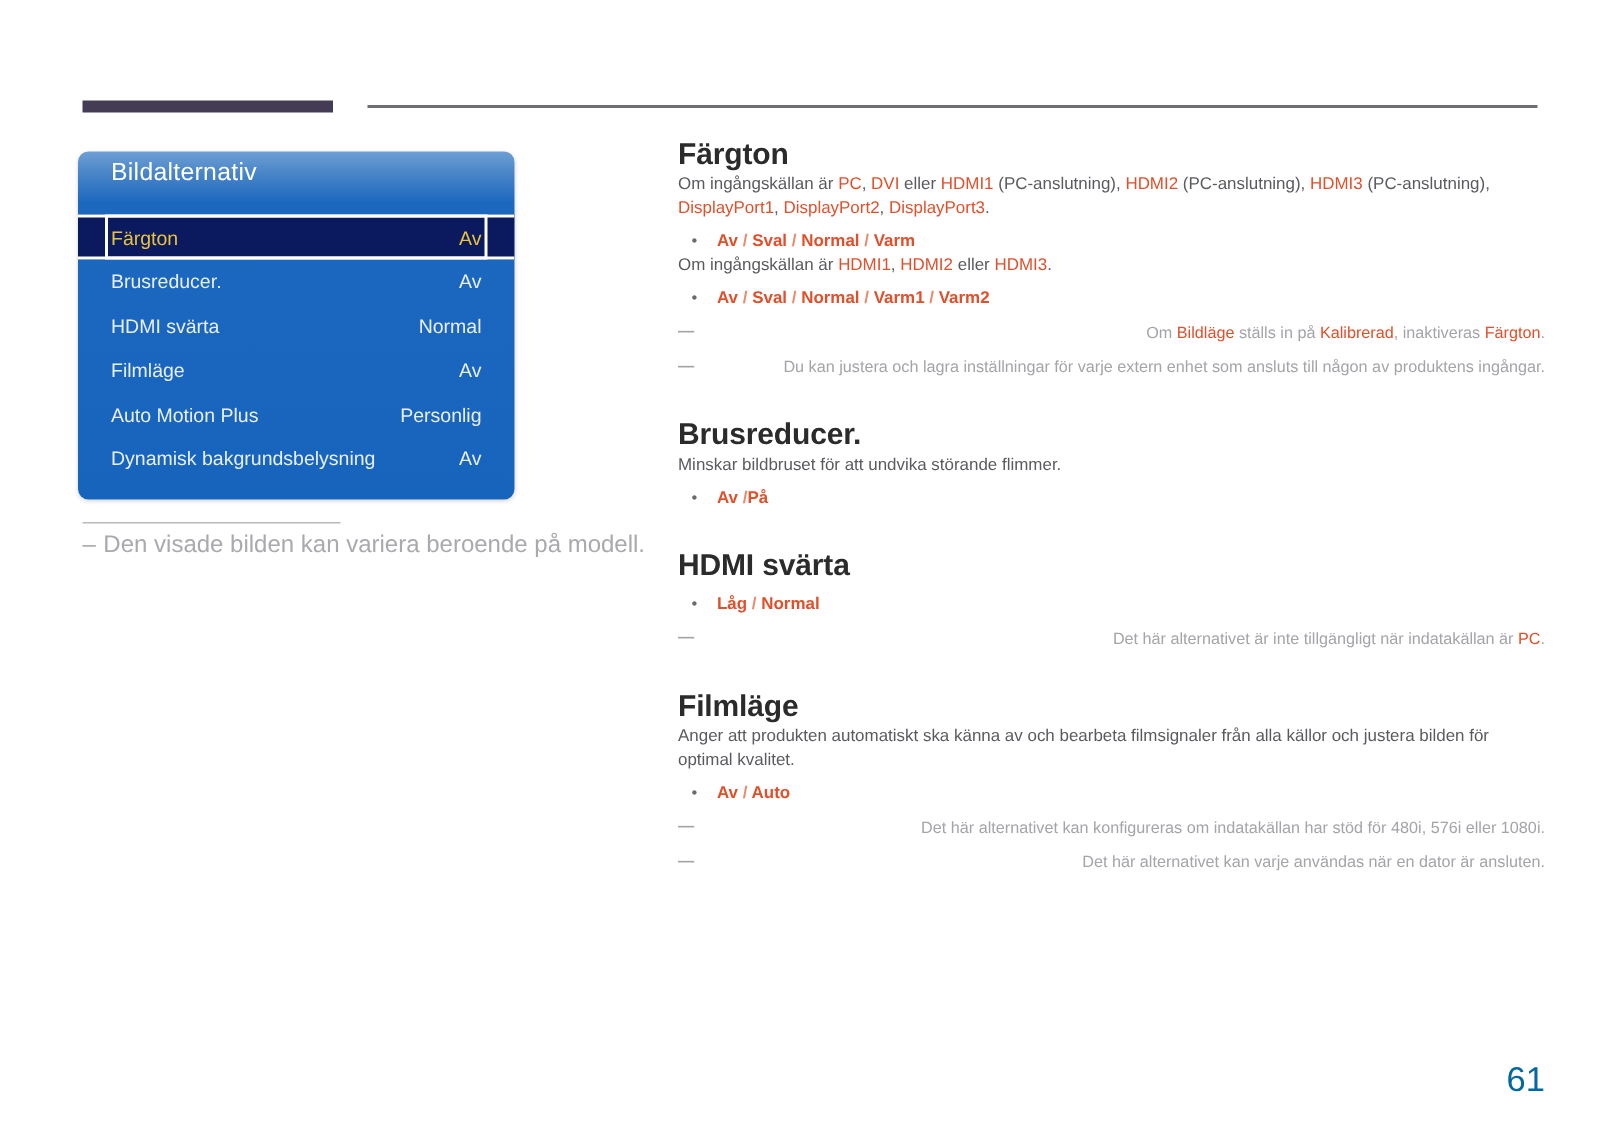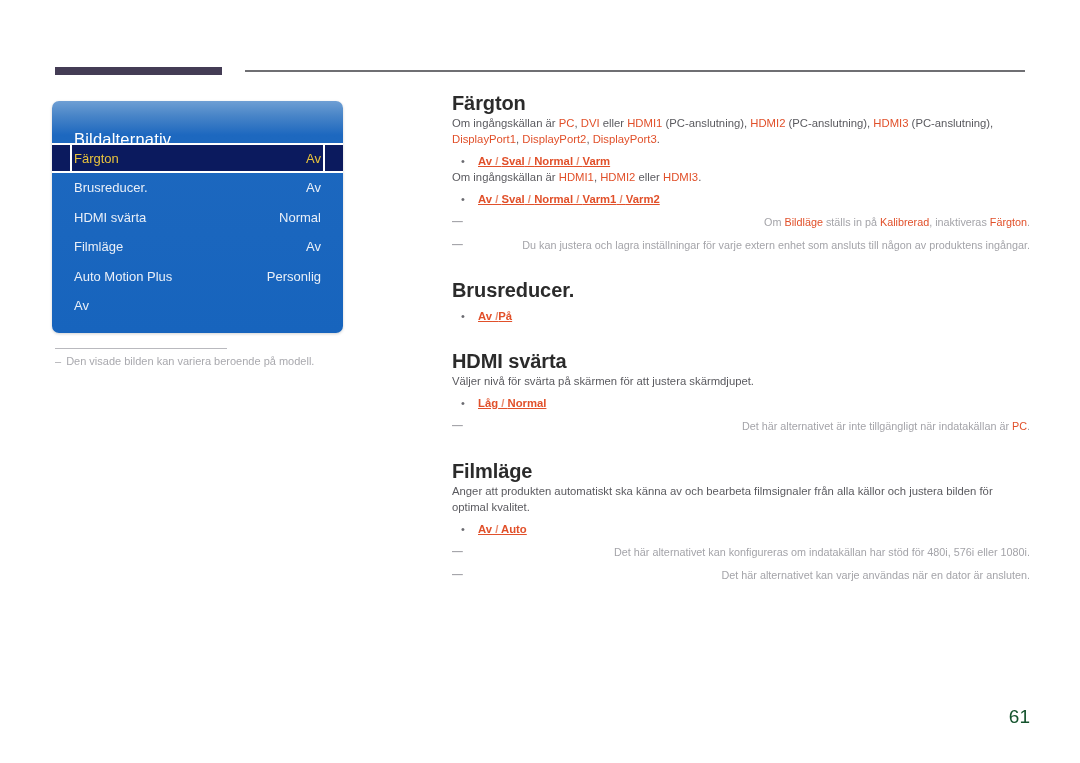--- a/index.html
+++ b/index.html
@@ -46,21 +46,21 @@
                 #6f9fd4 0px,
                 #4a86c8 14px,
                 #1d68bf 34px,
                 #1764bd 100%);
     box-shadow: 0 1px 3px rgba(0,0,0,0.18);
     overflow: hidden;
   }
   .osd-title {
     position: absolute;
     left: 22px;
-    top: 29px;
+    top: 5px;
     font-size: 16.5px;
     color: #ffffff;
     letter-spacing: 0.2px;
   }
   .osd-list {
     position: absolute;
     left: 0;
     top: 42px;
     width: 100%;
   }
@@ -104,21 +104,21 @@
     top: 348px;
     width: 172px;
     height: 1px;
     background: #b9b9be;
   }
   .panel-note {
     position: absolute;
     left: 55px;
     top: 355px;
     width: 300px;
-    font-size: 11px;
+    font-size: 16px;
     color: #a9a9ae;
     white-space: nowrap;
   }
   .panel-note .dash { margin-right: 5px; }
 
   
   .doc {
     position: absolute;
     left: 452px;
     top: 92px;
@@ -156,21 +156,20 @@
     color: #6a6a70;
     font-size: 11px;
     line-height: 15px;
   }
   .opt-text {
     flex: 1 1 auto;
     font-size: 11.3px;
     line-height: 15px;
     color: #e1502a;
     font-weight: bold;
-    text-decoration: underline;
   }
   .opt-text .sl { color: #e98a6d; font-weight: bold; }
   .note {
     display: flex;
     align-items: flex-start;
     margin-top: 8px;
     font-size: 10.8px;
     line-height: 15px;
     color: #a4a4a9;
   }
@@ -187,22 +186,22 @@
   .blk-first { margin-top: 0; }
   .after-head { margin-top: 16px; }
 
   
   .pageno {
     position: absolute;
     left: 0;
     top: 706px;
     width: 1030px;
     text-align: right;
-    font-size: 19px;
-    color: #14532d;
+    font-size: 23px;
+    color: #0369a1;
   }
 </style>
 </head>
 <body>
 
 <div class="rule-thick"></div>
 <div class="rule-thin"></div>
 
 <div class="osd-panel">
   <div class="osd-title">Bildalternativ</div>
@@ -227,20 +226,21 @@
       <span class="lbl">Filmläge</span>
       <span class="val">Av</span>
     </div>
 
     <div class="osd-row">
       <span class="lbl">Auto Motion Plus</span>
       <span class="val">Personlig</span>
     </div>
 
     <div class="osd-row">
+      <span class="lbl">Dynamisk bakgrundsbelysning</span>
       <span class="val">Av</span>
     </div>
 
   </div>
 </div>
 
 <div class="note-sep"></div>
 <div class="panel-note">
   <span class="dash">–</span><span>Den visade bilden kan variera beroende på modell.</span>
 </div>
@@ -270,29 +270,29 @@
     </div>
 
     <div class="note">
       <span class="ndash">―</span>
       <span class="ntext">Du kan justera och lagra inställningar för varje extern enhet som ansluts till någon av produktens ingångar.</span>
     </div>
   </div>
 
   <div class="blk">
     <h2 class="sec">Brusreducer.</h2>
+    <p class="body after-head">Minskar bildbruset för att undvika störande flimmer.</p>
     <div class="opt-row">
       <span class="opt-bullet">•</span>
       <span class="opt-text"><span>Av</span><span class="sl"> /</span><span>På</span></span>
     </div>
   </div>
 
   <div class="blk">
     <h2 class="sec">HDMI svärta</h2>
-    <p class="body after-head">Väljer nivå för svärta på skärmen för att justera skärmdjupet.</p>
     <div class="opt-row">
       <span class="opt-bullet">•</span>
       <span class="opt-text"><span>Låg</span><span class="sl"> / </span><span>Normal</span></span>
     </div>
     <div class="note">
       <span class="ndash">―</span>
       <span class="ntext"><span>Det här alternativet är inte tillgängligt när indatakällan är </span><span class="kw">PC</span><span>.</span></span>
     </div>
   </div>
 

